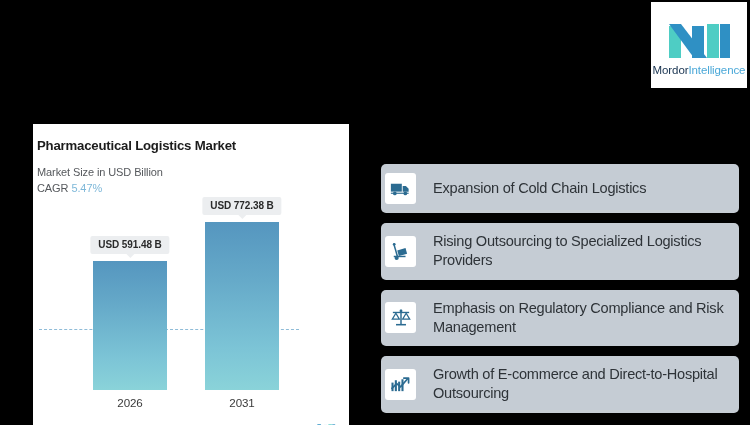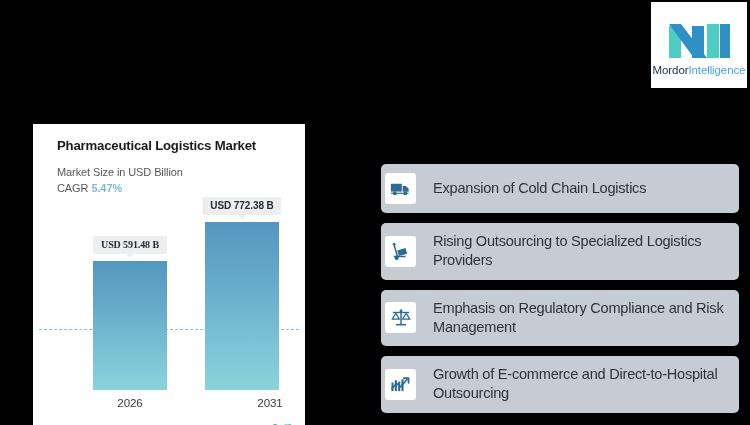--- a/index.html
+++ b/index.html
@@ -42,45 +42,45 @@
     line-height: 1;
   }
   .logo-word .w1 { color: #17324f; font-weight: normal; }
   .logo-word .w2 { color: #4aa8d8; font-weight: normal; }
 
   
   .chart-panel {
     position: absolute;
     left: 33px;
     top: 124px;
-    width: 272px;
+    width: 316px;
     height: 301px;
     background: #ffffff;
-    padding: 14px 14px 0 24px;
+    padding: 14px 14px 0 4px;
   }
   .chart-title {
     font-size: 13.2px;
     font-weight: bold;
     color: #1c1c1c;
     letter-spacing: -0.2px;
     line-height: 1.15;
   }
   .chart-subtitle {
     margin-top: 13px;
     font-size: 11px;
     color: #55585c;
     letter-spacing: -0.1px;
   }
   .chart-cagr {
     margin-top: 4px;
     font-size: 11px;
     color: #55585c;
     letter-spacing: -0.1px;
   }
-  .chart-cagr .cagr-value { color: #7eb8d9; margin-left: 3px; font-weight: bold; }
+  .chart-cagr .cagr-value { color: #7eb8d9; margin-left: 3px; }
 
   
   .plot {
     position: absolute;
     left: 0;
     top: 76px;
     width: 272px;
     height: 190px;
   }
   .dash-line {
@@ -115,39 +115,39 @@
     content: "";
     position: absolute;
     left: 50%;
     bottom: -4px;
     margin-left: -4px;
     width: 0; height: 0;
     border-left: 4px solid transparent;
     border-right: 4px solid transparent;
     border-top: 4px solid #eceef0;
   }
-  .pill-2026 { left: 97px; bottom: 136px; font-family: Liberation Serif, serif; }
+  .pill-2026 { left: 97px; bottom: 136px; }
   .pill-2031 { left: 209px; bottom: 175px; }
 
   .xlabels {
     position: absolute;
     left: 0;
     top: 272px;
     width: 272px;
     height: 20px;
   }
   .xlabel {
     position: absolute;
     font-size: 11.6px;
     color: #3a3a3a;
     transform: translateX(-50%);
     letter-spacing: -0.1px;
   }
   .xl-2026 { left: 97px; }
-  .xl-2031 { left: 209px; margin-left: 28px; }
+  .xl-2031 { left: 209px; }
 
   .source-row {
     position: absolute;
     left: 14px;
     right: 12px;
     top: 298px;
     display: flex;
     align-items: center;
     justify-content: space-between;
   }

